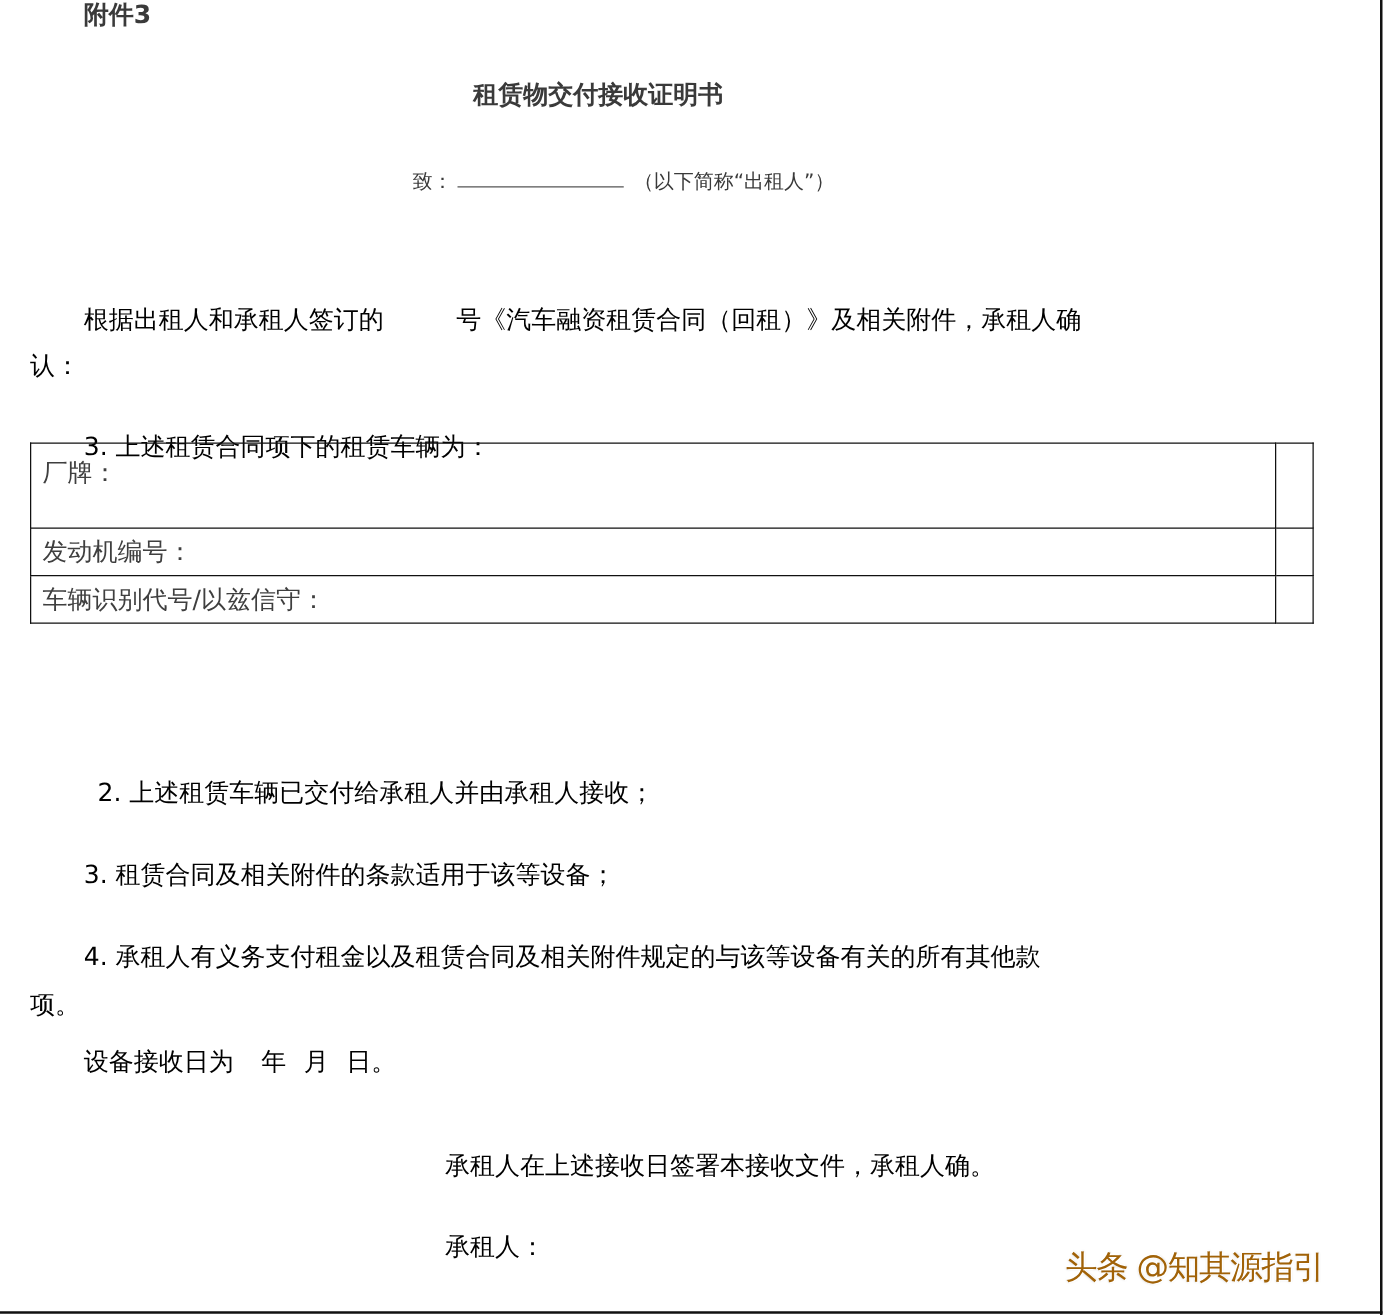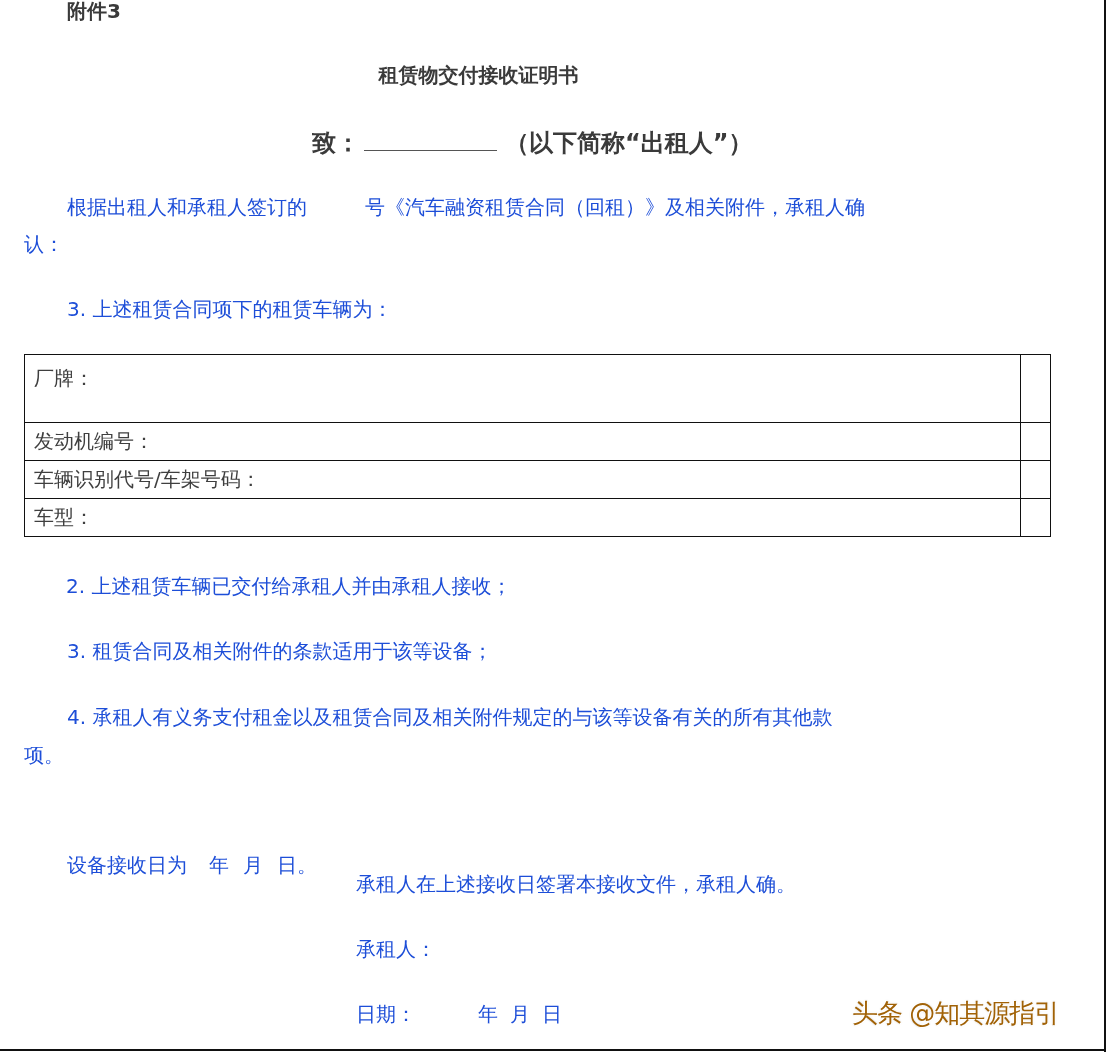--- a/index.html
+++ b/index.html
@@ -6,38 +6,38 @@
   body {
     width: 1108px; height: 1052px; position: relative; overflow: hidden;
     font-family: "DejaVu Sans", "Liberation Sans", sans-serif;
     color: #3f3f3f;
   }
   .page-edge-right { position: absolute; left: 1104px; top: 0; width: 2px; height: 1052px; background: #111; }
   .page-edge-bottom { position: absolute; left: 0; top: 1049px; width: 1106px; height: 2px; background: #111; }
   .abs { position: absolute; white-space: nowrap; }
   .heading-attach { left: 67px; top: -2px; font-size: 20px; font-weight: bold; color: #3a3a3a; }
   .title { left: 0; width: 957px; top: 62px; text-align: center; font-size: 20px; font-weight: bold; color: #3a3a3a; letter-spacing: 0px; }
-  .to-line { left: 312px; top: 127px; font-size: 24px; font-weight: bold; color: #3a3a3a; }
+  .to-line { left: 330px; top: 127px; font-size: 16px; font-weight: normal; color: #3a3a3a; }
   .to-line .blank { display: inline-block; width: 133px; border-bottom: 1px solid #555; height: 22px; vertical-align: baseline; margin: 0 8px 0 4px; }
-  .para { font-size: 20px; color: #1d4ed8; }
+  .para { font-size: 20px; color: #000000; margin-top: 48px; }
   .p-intro-1 { left: 67px; top: 194px; }
   .p-intro-1 .gap { display: inline-block; width: 58px; }
   .p-intro-2 { left: 24px; top: 231px; }
   .p-item1 { left: 67px; top: 296px; }
   table.vehicle { position: absolute; left: 24px; top: 354px; width: 1027px; border-collapse: collapse; font-size: 20px; color: #3f3f3f; }
   table.vehicle td { border: 1.5px solid #111; padding: 0 0 0 9px; vertical-align: top; }
   table.vehicle td.side { width: 30px; padding: 0; }
   table.vehicle tr.r1 td { height: 68px; padding-top: 10px; box-sizing: border-box; }
   table.vehicle tr.r1 td.side { padding-top: 0; }
   table.vehicle tr.rn td { height: 38px; line-height: 36px; box-sizing: border-box; }
-  .p-item2 { left: 66px; top: 573px; }
+  .p-item2 { left: 78px; top: 573px; }
   .p-item3 { left: 67px; top: 638px; }
   .p-item4a { left: 67px; top: 704px; }
   .p-item4b { left: 24px; top: 742px; }
-  .p-date-recv { left: 67px; top: 852px; text-align: center; }
+  .p-date-recv { left: 67px; top: 788px; text-align: center; }
   .p-date-recv .sp { display: inline-block; width: 22px; }
   .p-date-recv .sp2 { display: inline-block; width: 14px; }
   .p-sign-note { left: 356px; top: 871px; }
   .p-lessee { left: 356px; top: 936px; }
   .p-sign-date { left: 356px; top: 1001px; }
   .p-sign-date .sp-l { display: inline-block; width: 62px; }
   .p-sign-date .sp { display: inline-block; width: 12px; }
   .watermark { left: 852px; top: 996px; font-size: 26px; color: #a16207; letter-spacing: -1px;
                text-shadow: 1px 1px 0 #ffffff, -1px -1px 0 #ffffff, 0 0 2px rgba(0,0,0,0.25); }
 </style>
@@ -66,25 +66,21 @@
   <tbody>
       <tr class="r1">
     <td>厂牌：</td>
     <td class="side"></td>
   </tr>
   <tr class="rn">
     <td>发动机编号：</td>
     <td class="side"></td>
   </tr>
   <tr class="rn">
-    <td>车辆识别代号/车架号码：</td>
-    <td class="side"></td>
-  </tr>
-  <tr class="rn">
-    <td>车型：</td>
+    <td>车辆识别代号/以兹信守：</td>
     <td class="side"></td>
   </tr>
 </tbody>
   </table>
 
 <div class="abs para p-item2">2. 上述租赁车辆已交付给承租人并由承租人接收；</div>
 <div class="abs para p-item3">3.  租赁合同及相关附件的条款适用于该等设备；</div>
 <div class="abs para p-item4a">4.  承租人有义务支付租金以及租赁合同及相关附件规定的与该等设备有关的所有其他款</div>
 <div class="abs para p-item4b">项。</div>
 

